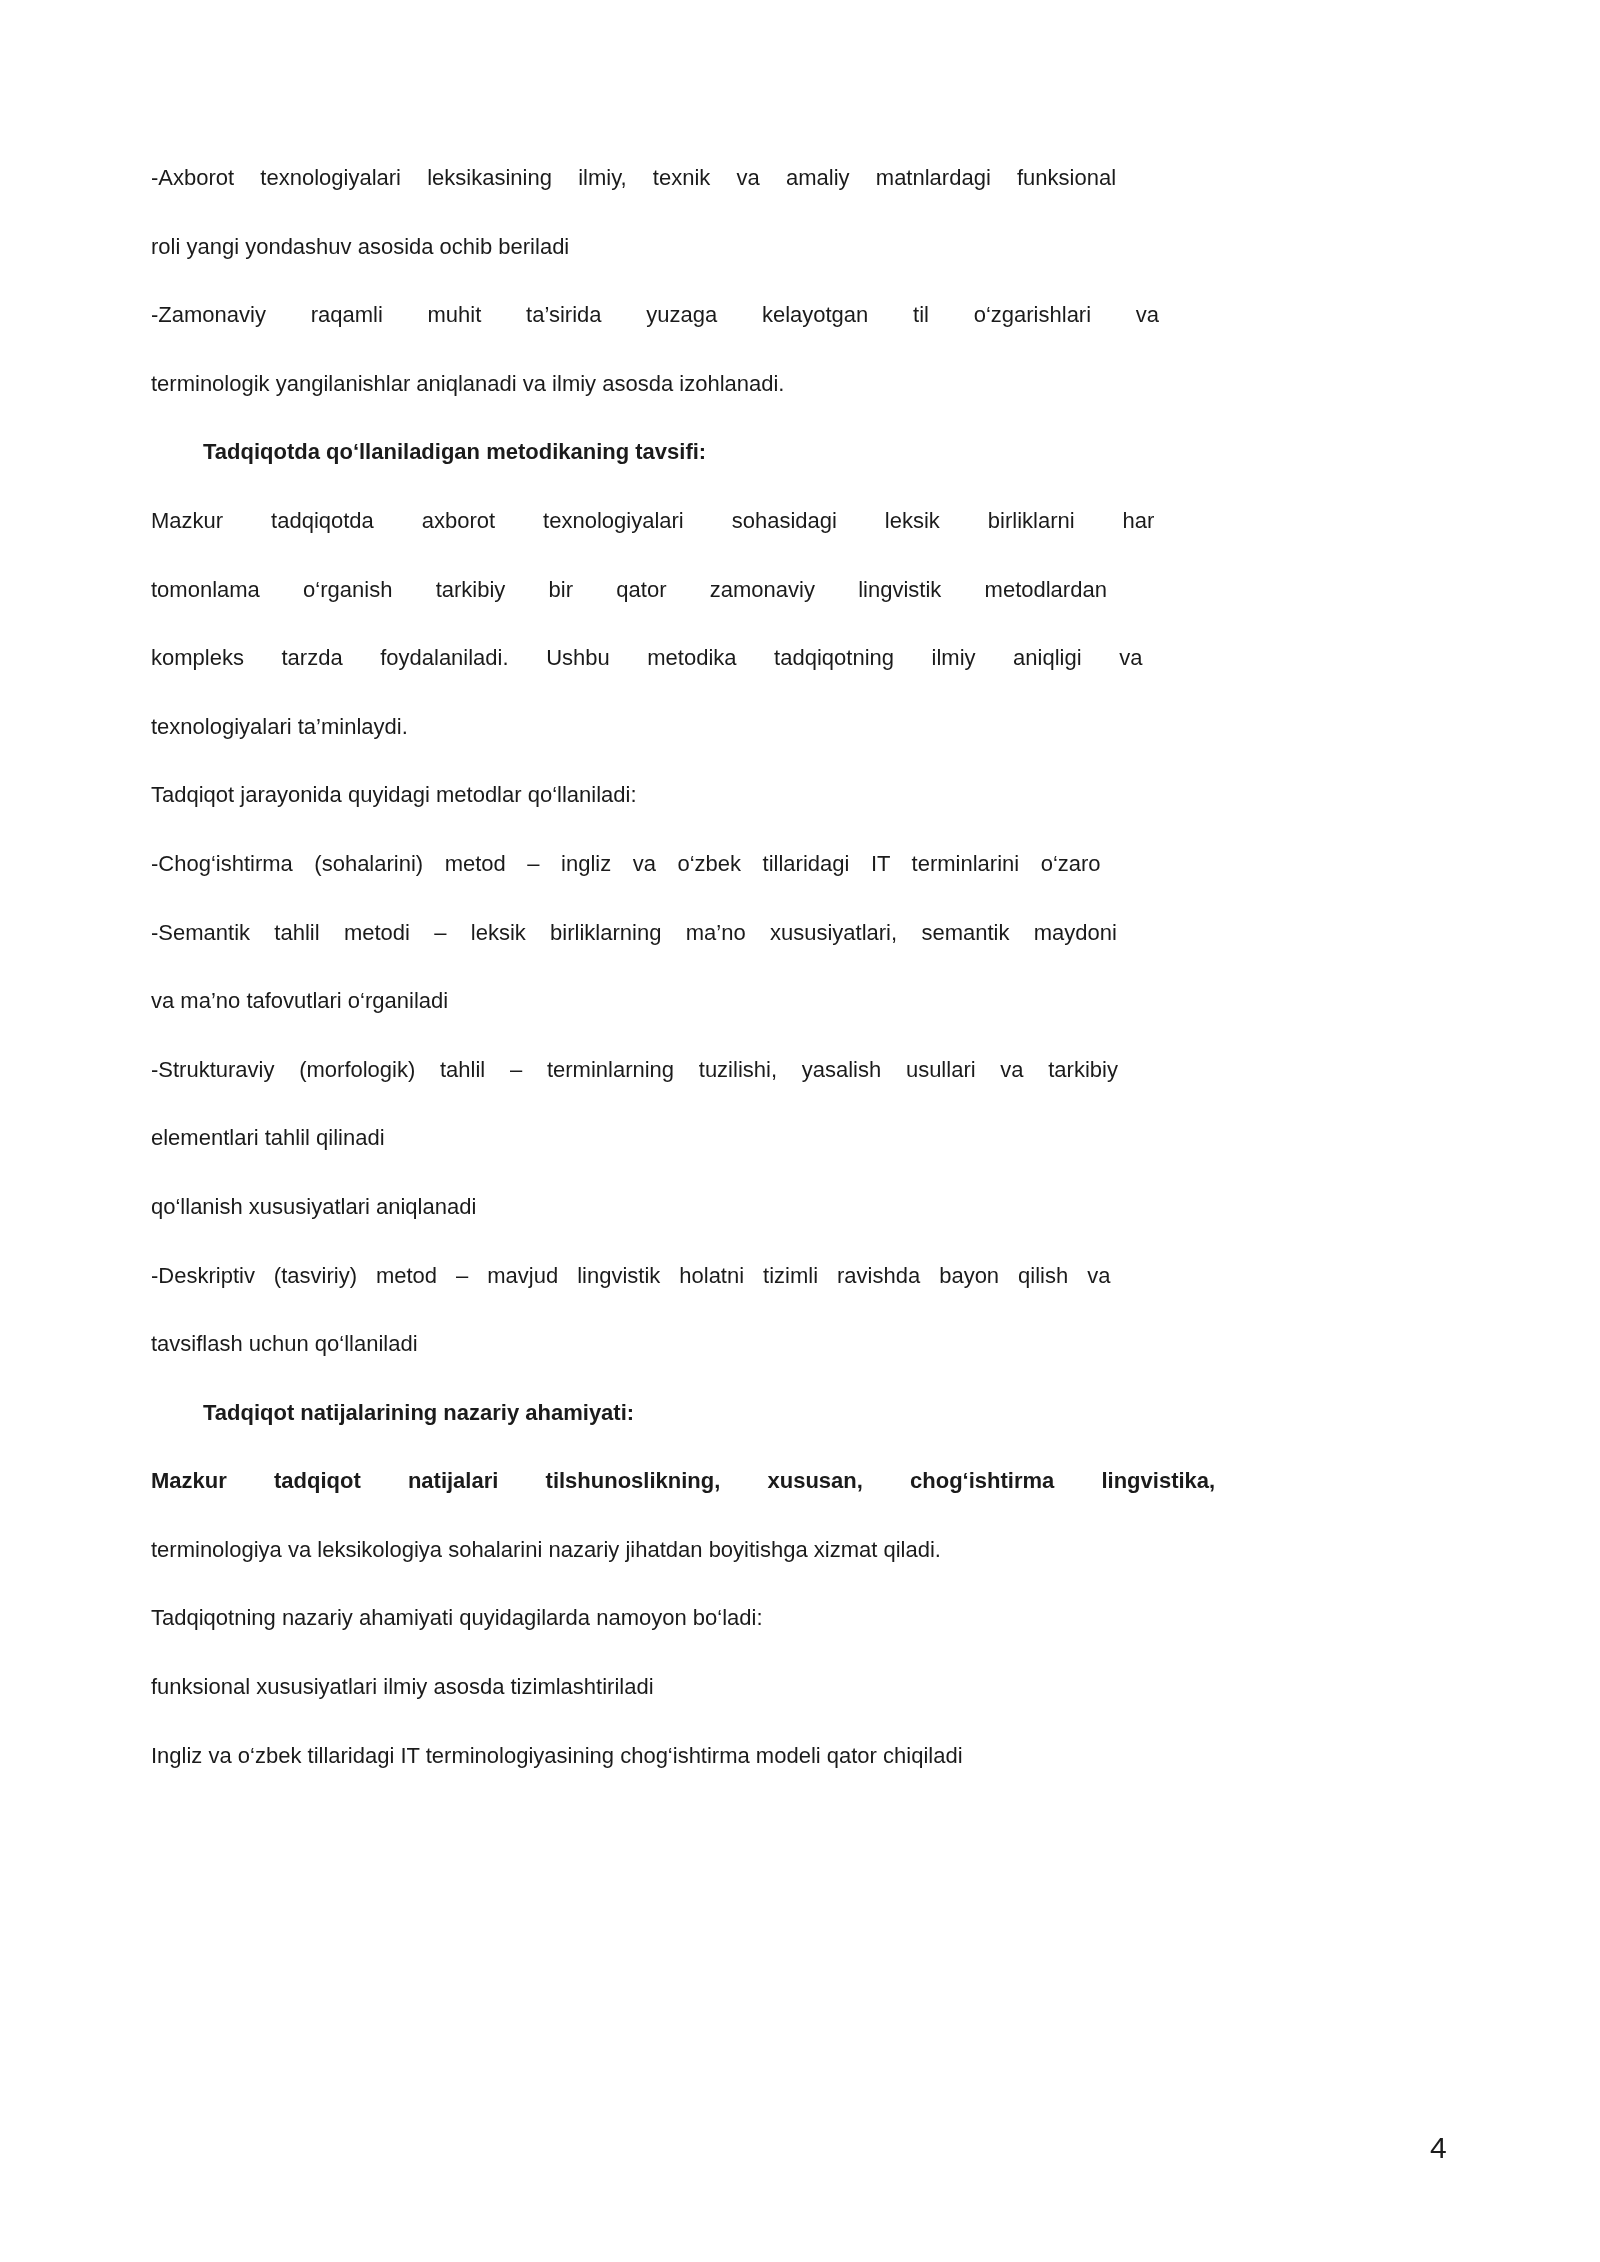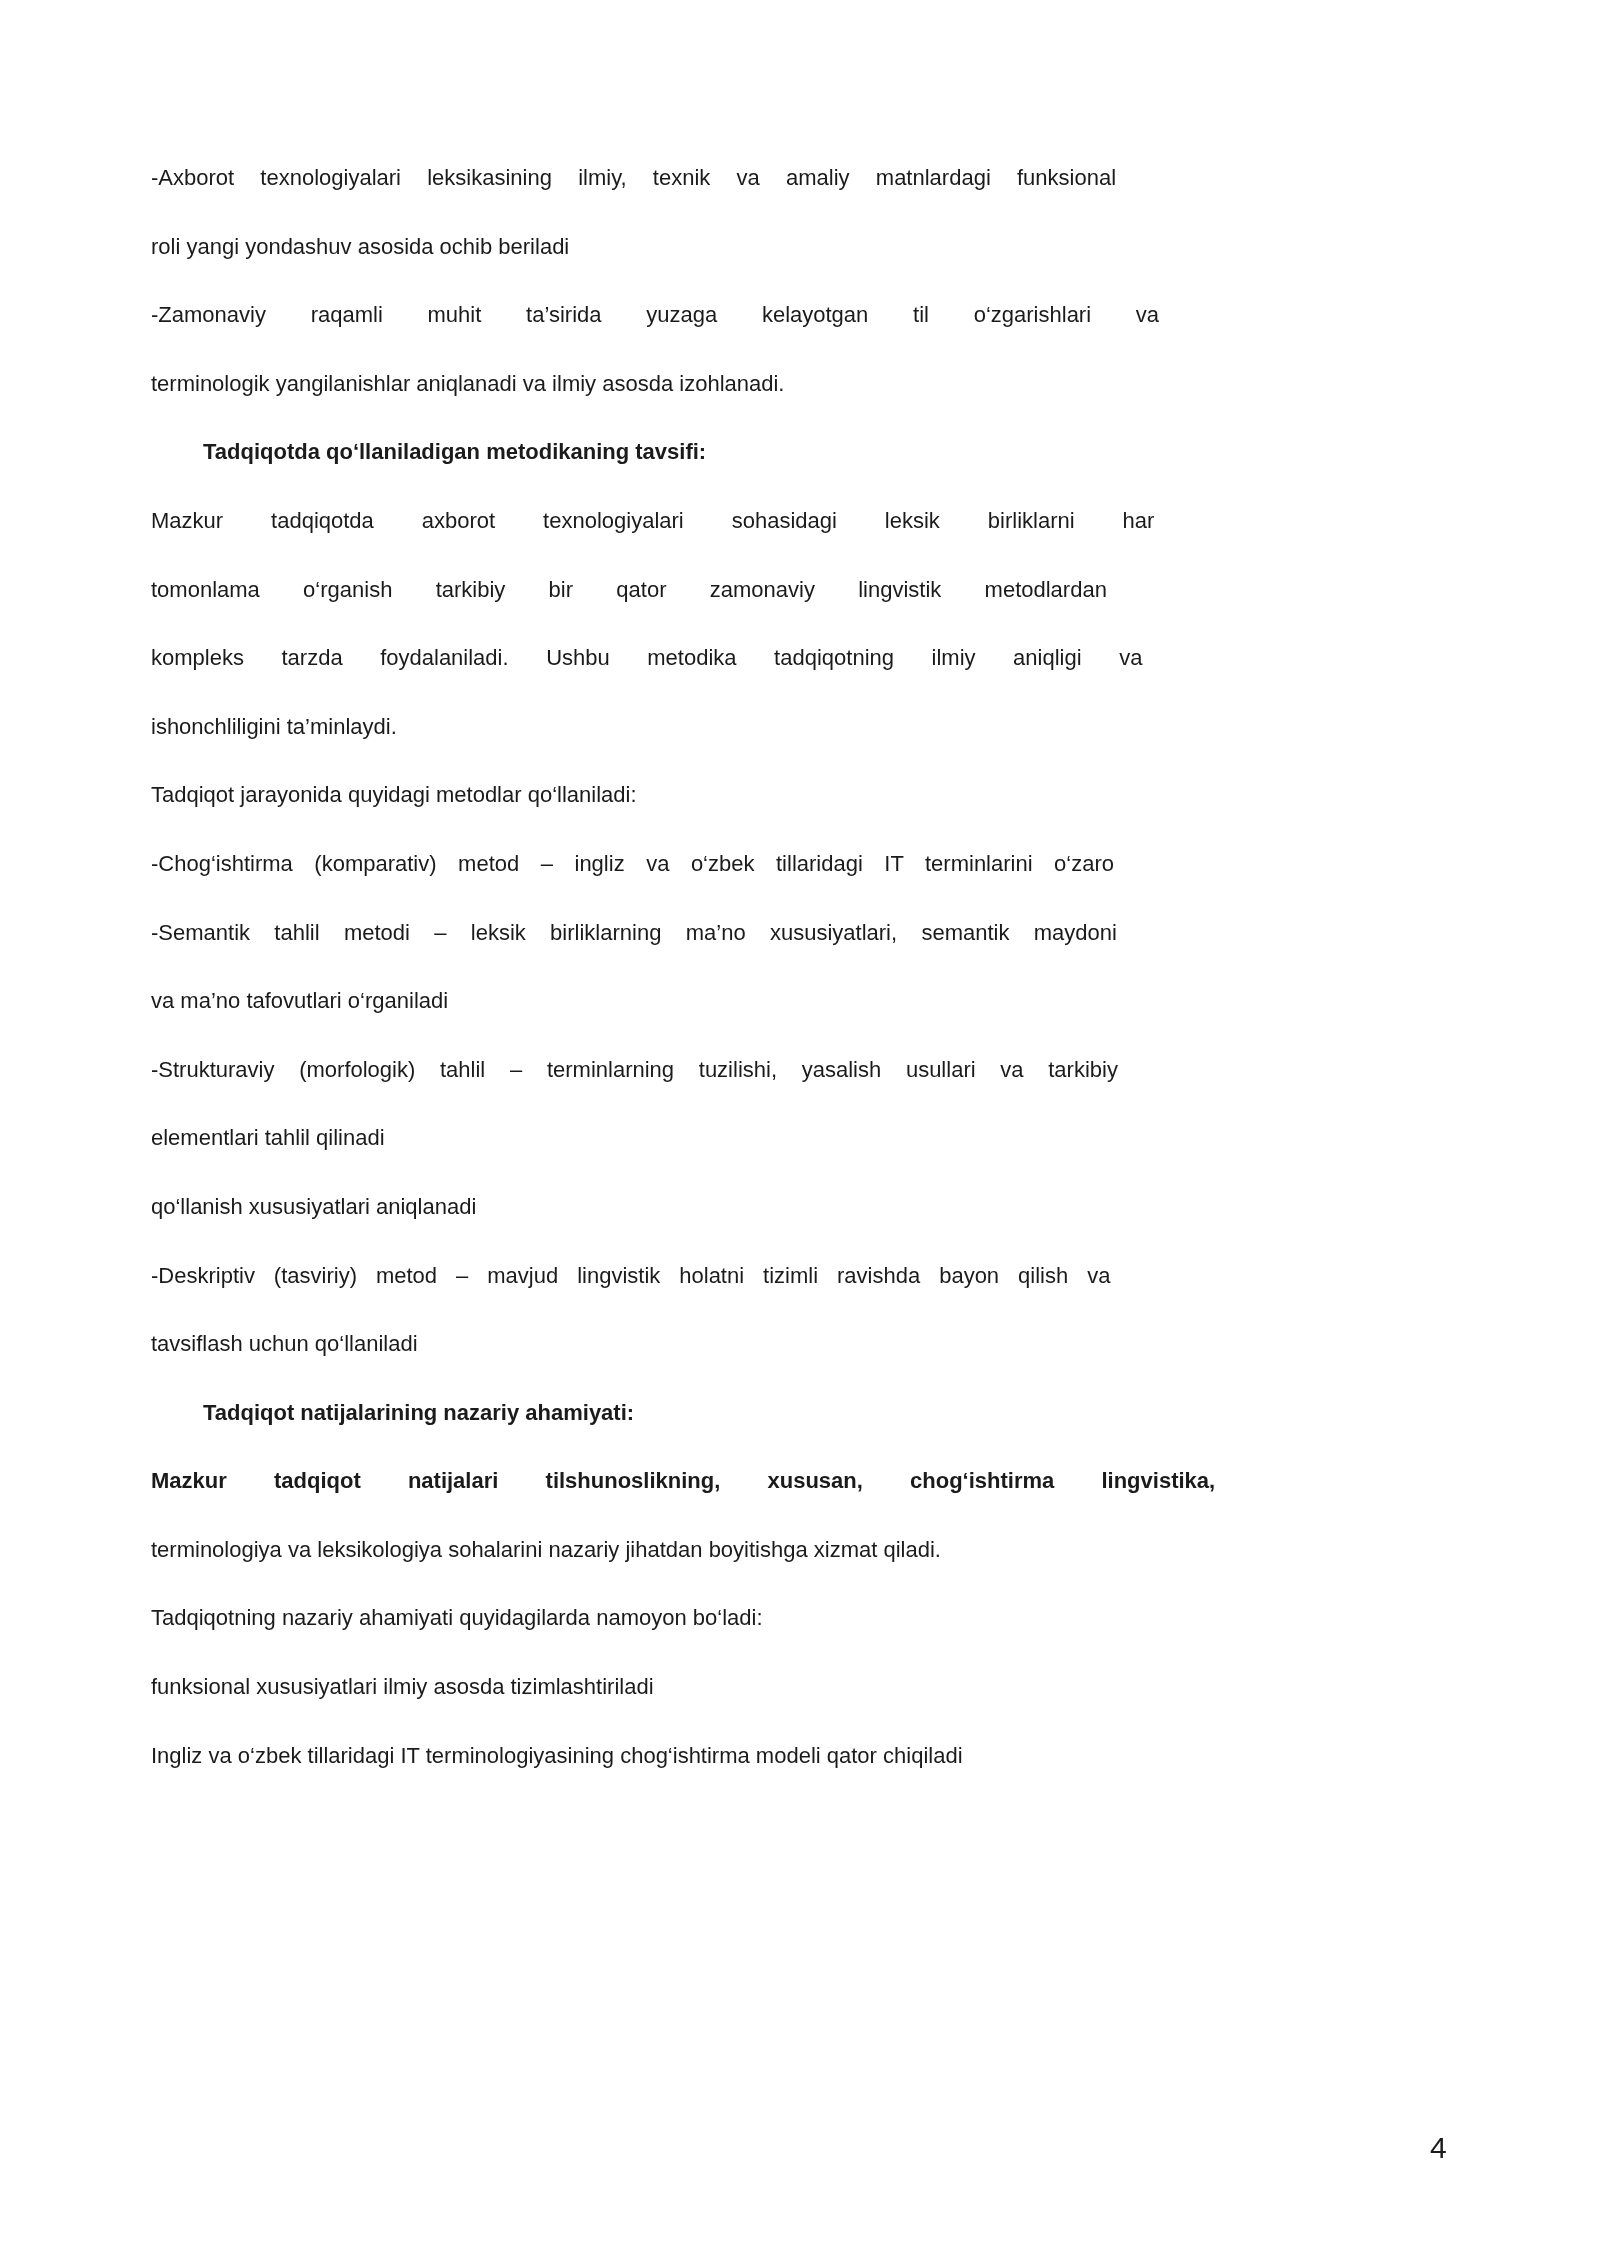--- a/index.html
+++ b/index.html
@@ -48,23 +48,23 @@
 <div class="page">
   <div class="text-block">
       <div class="line j" style="word-spacing: 20.11px;"><span>-Axborot texnologiyalari leksikasining ilmiy, texnik va amaliy matnlardagi funksional</span></div>
       <div class="line"><span>roli yangi yondashuv asosida ochib beriladi</span></div>
       <div class="line j" style="word-spacing: 38.63px;"><span>-Zamonaviy raqamli muhit ta’sirida yuzaga kelayotgan til o‘zgarishlari va</span></div>
       <div class="line"><span>terminologik yangilanishlar aniqlanadi va ilmiy asosda izohlanadi.</span></div>
       <div class="line h"><span>Tadqiqotda qo‘llaniladigan metodikaning tavsifi:</span></div>
       <div class="line j" style="word-spacing: 41.84px;"><span>Mazkur tadqiqotda axborot texnologiyalari sohasidagi leksik birliklarni har</span></div>
       <div class="line j" style="word-spacing: 37.16px;"><span>tomonlama o‘rganish tarkibiy bir qator zamonaviy lingvistik metodlardan</span></div>
       <div class="line j" style="word-spacing: 31.44px;"><span>kompleks tarzda foydalaniladi. Ushbu metodika tadqiqotning ilmiy aniqligi va</span></div>
-      <div class="line"><span>ishonchliligini ta’minlaydi.</span></div>
+      <div class="line"><span>texnologiyalari ta’minlaydi.</span></div>
       <div class="line"><span>Tadqiqot jarayonida quyidagi metodlar qo‘llaniladi:</span></div>
-      <div class="line j" style="word-spacing: 15.4px;"><span>-Chog‘ishtirma (komparativ) metod – ingliz va o‘zbek tillaridagi IT terminlarini o‘zaro</span></div>
+      <div class="line j" style="word-spacing: 15.4px;"><span>-Chog‘ishtirma (sohalarini) metod – ingliz va o‘zbek tillaridagi IT terminlarini o‘zaro</span></div>
       <div class="line j" style="word-spacing: 18.2px;"><span>-Semantik tahlil metodi – leksik birliklarning ma’no xususiyatlari, semantik maydoni</span></div>
       <div class="line"><span>va ma’no tafovutlari o‘rganiladi</span></div>
       <div class="line j" style="word-spacing: 18.59px;"><span>-Strukturaviy (morfologik) tahlil – terminlarning tuzilishi, yasalish usullari va tarkibiy</span></div>
       <div class="line"><span>elementlari tahlil qilinadi</span></div>
       <div class="line"><span>qo‘llanish xususiyatlari aniqlanadi</span></div>
       <div class="line j" style="word-spacing: 12.86px;"><span>-Deskriptiv (tasviriy) metod – mavjud lingvistik holatni tizimli ravishda bayon qilish va</span></div>
       <div class="line"><span>tavsiflash uchun qo‘llaniladi</span></div>
       <div class="line h"><span>Tadqiqot natijalarining nazariy ahamiyati:</span></div>
       <div class="line j" style="word-spacing: 41.06px; font-weight: bold;"><span>Mazkur tadqiqot natijalari tilshunoslikning, xususan, chog‘ishtirma lingvistika,</span></div>
       <div class="line"><span>terminologiya va leksikologiya sohalarini nazariy jihatdan boyitishga xizmat qiladi.</span></div>

